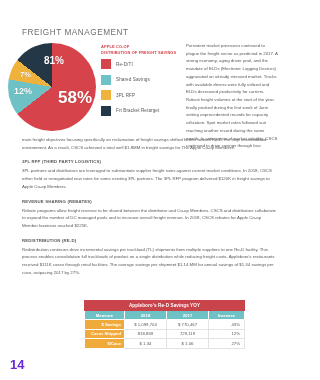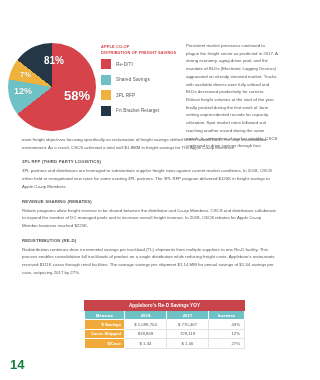--- a/index.html
+++ b/index.html
@@ -25,21 +25,21 @@
 
   .pie-wrap{position:absolute;left:8px;top:-1px;width:90px;height:90px;}
   .pie{
     position:absolute;left:0;top:0;width:88px;height:88px;border-radius:50%;
   }
   .pie-label{
     position:absolute;font-weight:bold;color:#ffffff;
     text-shadow:0 0 1px rgba(0,0,0,.25);
     font-size:9px;line-height:1;
   }
-  .pl-58{left:56px;top:46px;font-size:13px;}
+  .pl-58{left:50px;top:46px;font-size:17px;}
   .pl-12{left:6px;top:44px;font-size:9px;}
   .pl-7 {left:12px;top:28px;font-size:7.5px;}
   .pl-13{left:36px;top:13px;font-size:10px;}
 
   .legend{position:absolute;left:101px;top:0px;width:80px;}
   .legend-title{
     color:#d6434a;font-weight:bold;font-size:3.9px;
     letter-spacing:.15px;line-height:1.45;margin-bottom:4px;
   }
   .legend-row{display:flex;align-items:center;margin-bottom:5.5px;height:10px;}
@@ -86,28 +86,29 @@
   }
   .val-right{text-align:right;padding-right:4px;}
   col.c-label{width:40px;}
   col.c-a{width:42px;}
   col.c-b{width:42px;}
   col.c-c{width:36px;}
 
   
   .page-num{
     position:absolute;left:10px;bottom:8px;
-    font-size:13px;font-weight:bold;color:#15803d;
+    font-size:13px;font-weight:bold;color:#6d28d9;
   }
 </style>
 </head>
 <body>
 
 <div class="page">
 
+  <div class="doc-title">FREIGHT MANAGEMENT</div>
 
   <div class="top-band">
 
     <div class="pie-wrap">
       <div class="pie" id="pie-el" style="background: conic-gradient(rgb(214, 67, 74) 0deg, rgb(214, 67, 74) 232deg, rgb(110, 193, 196) 232deg, rgb(110, 193, 196) 280deg, rgb(239, 178, 60) 280deg, rgb(239, 178, 60) 308deg, rgb(36, 55, 70) 308deg, rgb(36, 55, 70) 360deg);"></div>
       <div class="pie-label pl-58">58%</div>
       <div class="pie-label pl-12">12%</div>
       <div class="pie-label pl-7">7%</div>
       <div class="pie-label pl-13">81%</div>
     </div>

